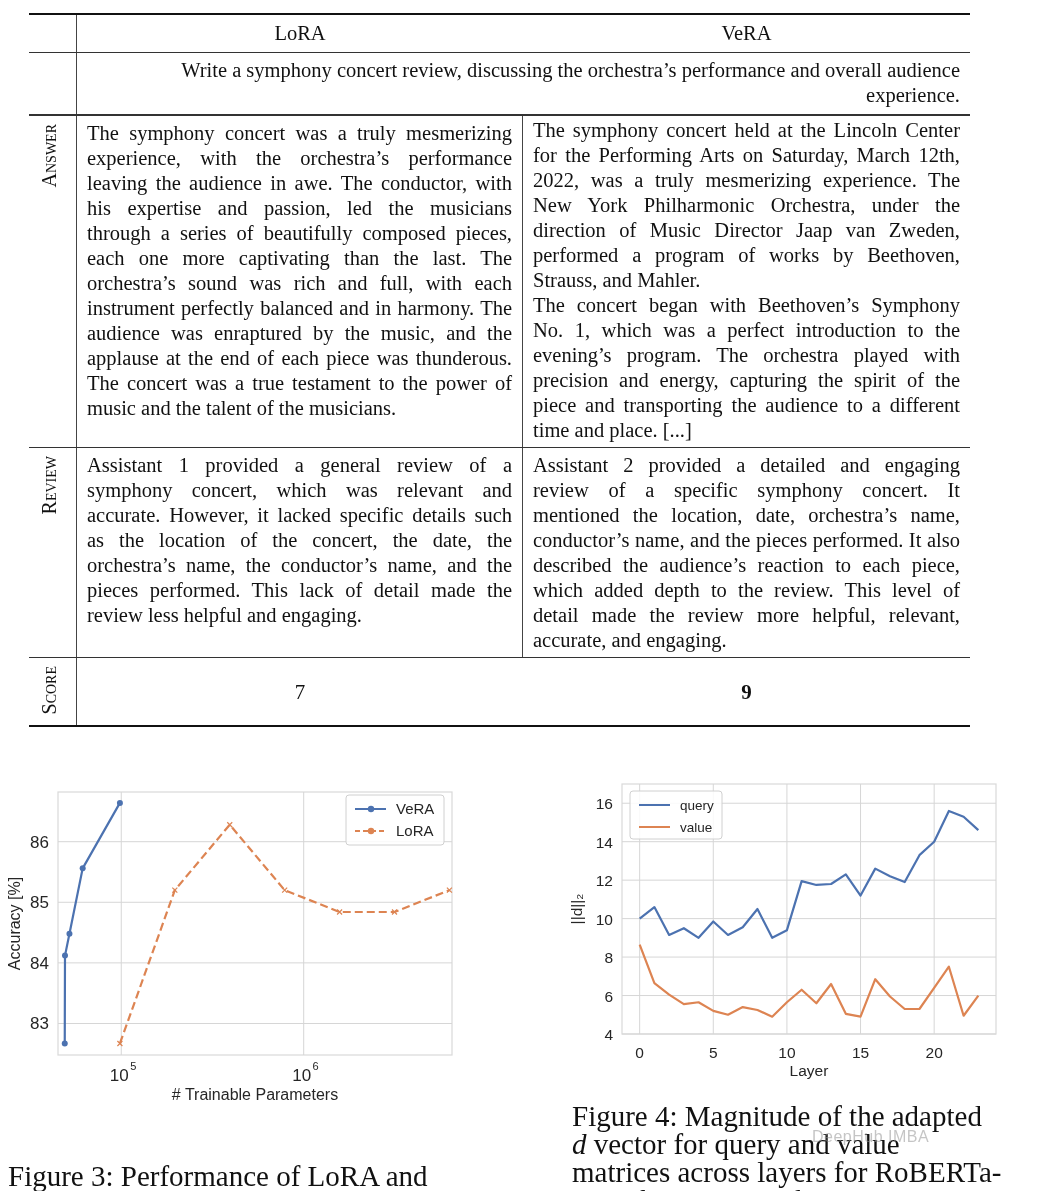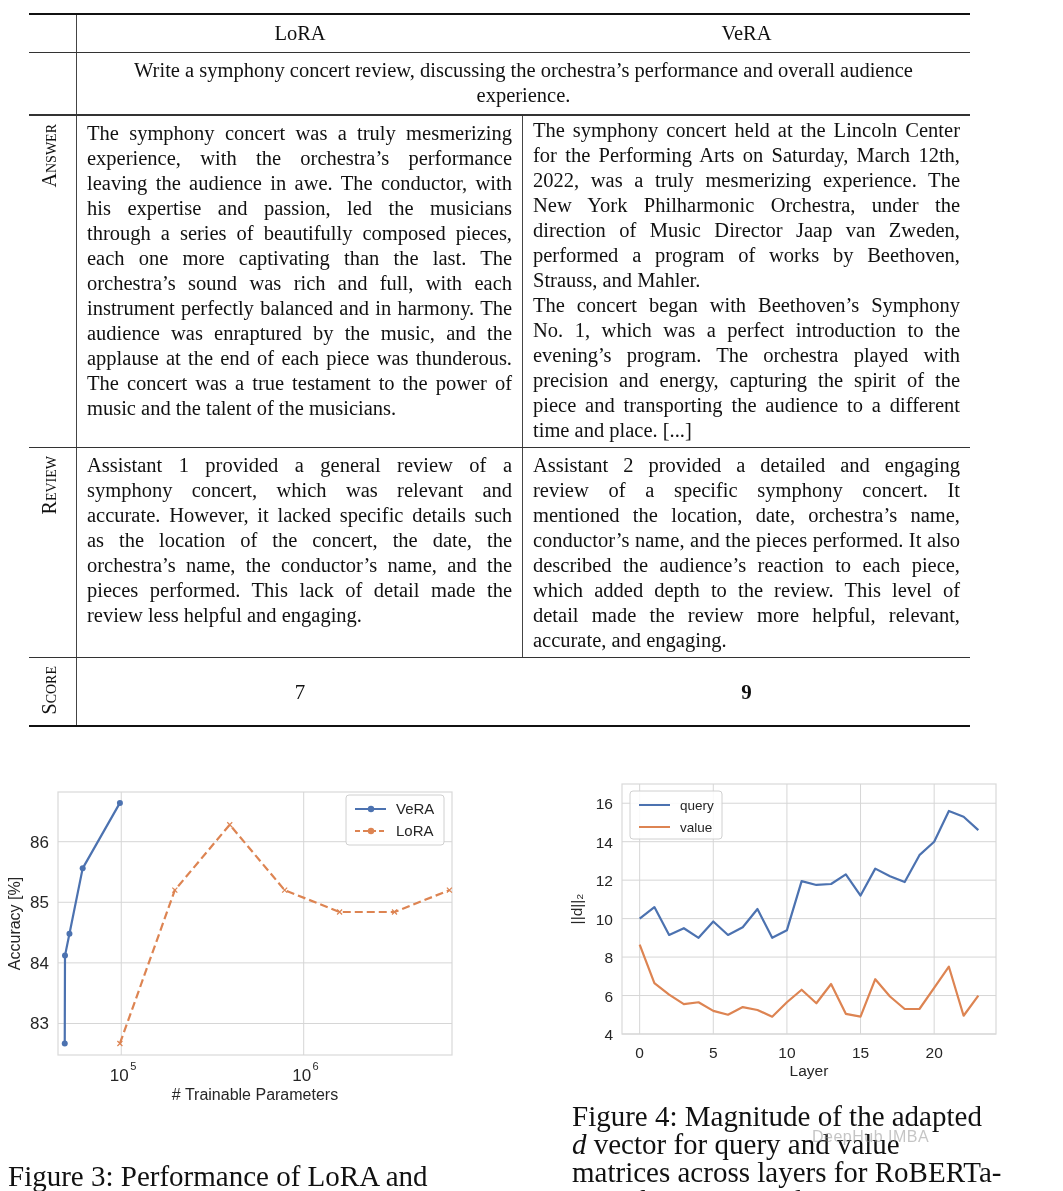--- a/index.html
+++ b/index.html
@@ -6,21 +6,21 @@
   body { width:1063px; height:1191px; position:relative; overflow:hidden;
          font-family:"Liberation Serif", "DejaVu Serif", serif; color:#111; }
   .table-wrap { position:absolute; left:29px; top:13px; width:941px; }
   .rule-thick { height:2px; background:#111; }
   .rule-thin { height:1.3px; background:#333; }
   .row { display:flex; position:relative; }
   .label-col { width:47px; flex:0 0 47px; position:relative; border-right:1.3px solid #444; }
   .cell { padding:2px 10px 4px 10px; font-size:20.5px; line-height:25px; text-align:justify; box-sizing:border-box; }
   .cell.left { width:446px; flex:0 0 446px; border-right:1.3px solid #444; }
   .cell.right { flex:1; }
-  .cell.full { flex:1; text-align:center; }
+  .cell.full { flex:1; text-align:right; }
   .head-row .cell { text-align:center; padding:6px 0 6px 0; }
   .vert { writing-mode:vertical-rl; transform:rotate(180deg); position:absolute; left:9px; font-size:20px; font-variant:small-caps; }
   .score-row .cell { text-align:center; padding:22px 0 20px 0; font-size:21px; }
   .bold { font-weight:bold; }
 
   .fig { position:absolute; }
   .fig svg text { font-family:"Liberation Sans", "DejaVu Sans", sans-serif; }
   .caption { position:absolute; font-size:29px; line-height:28px; }
   .watermark { position:absolute; left:812px; top:1128px; font-family:"Liberation Sans","DejaVu Sans",sans-serif;
                font-size:16px; color:rgba(150,150,150,0.55); letter-spacing:0.5px; }

